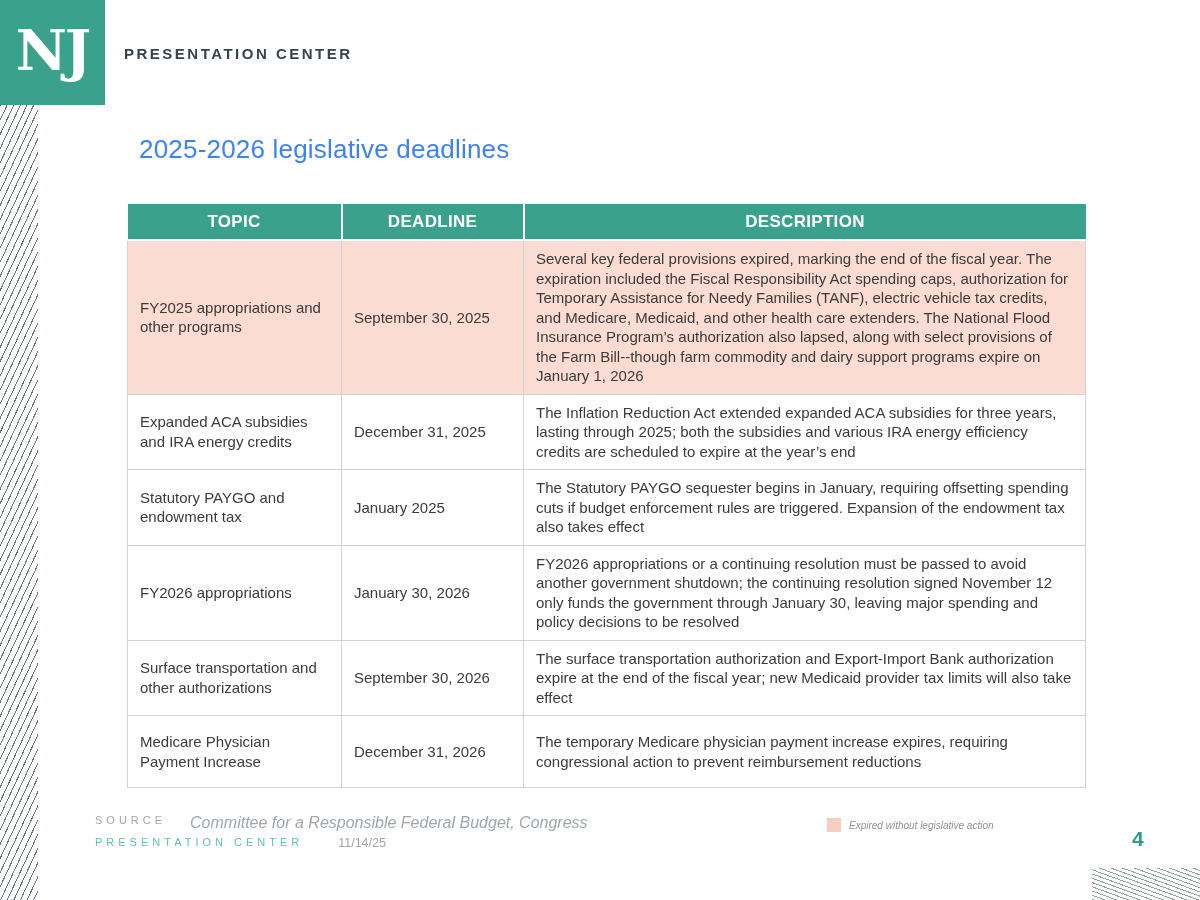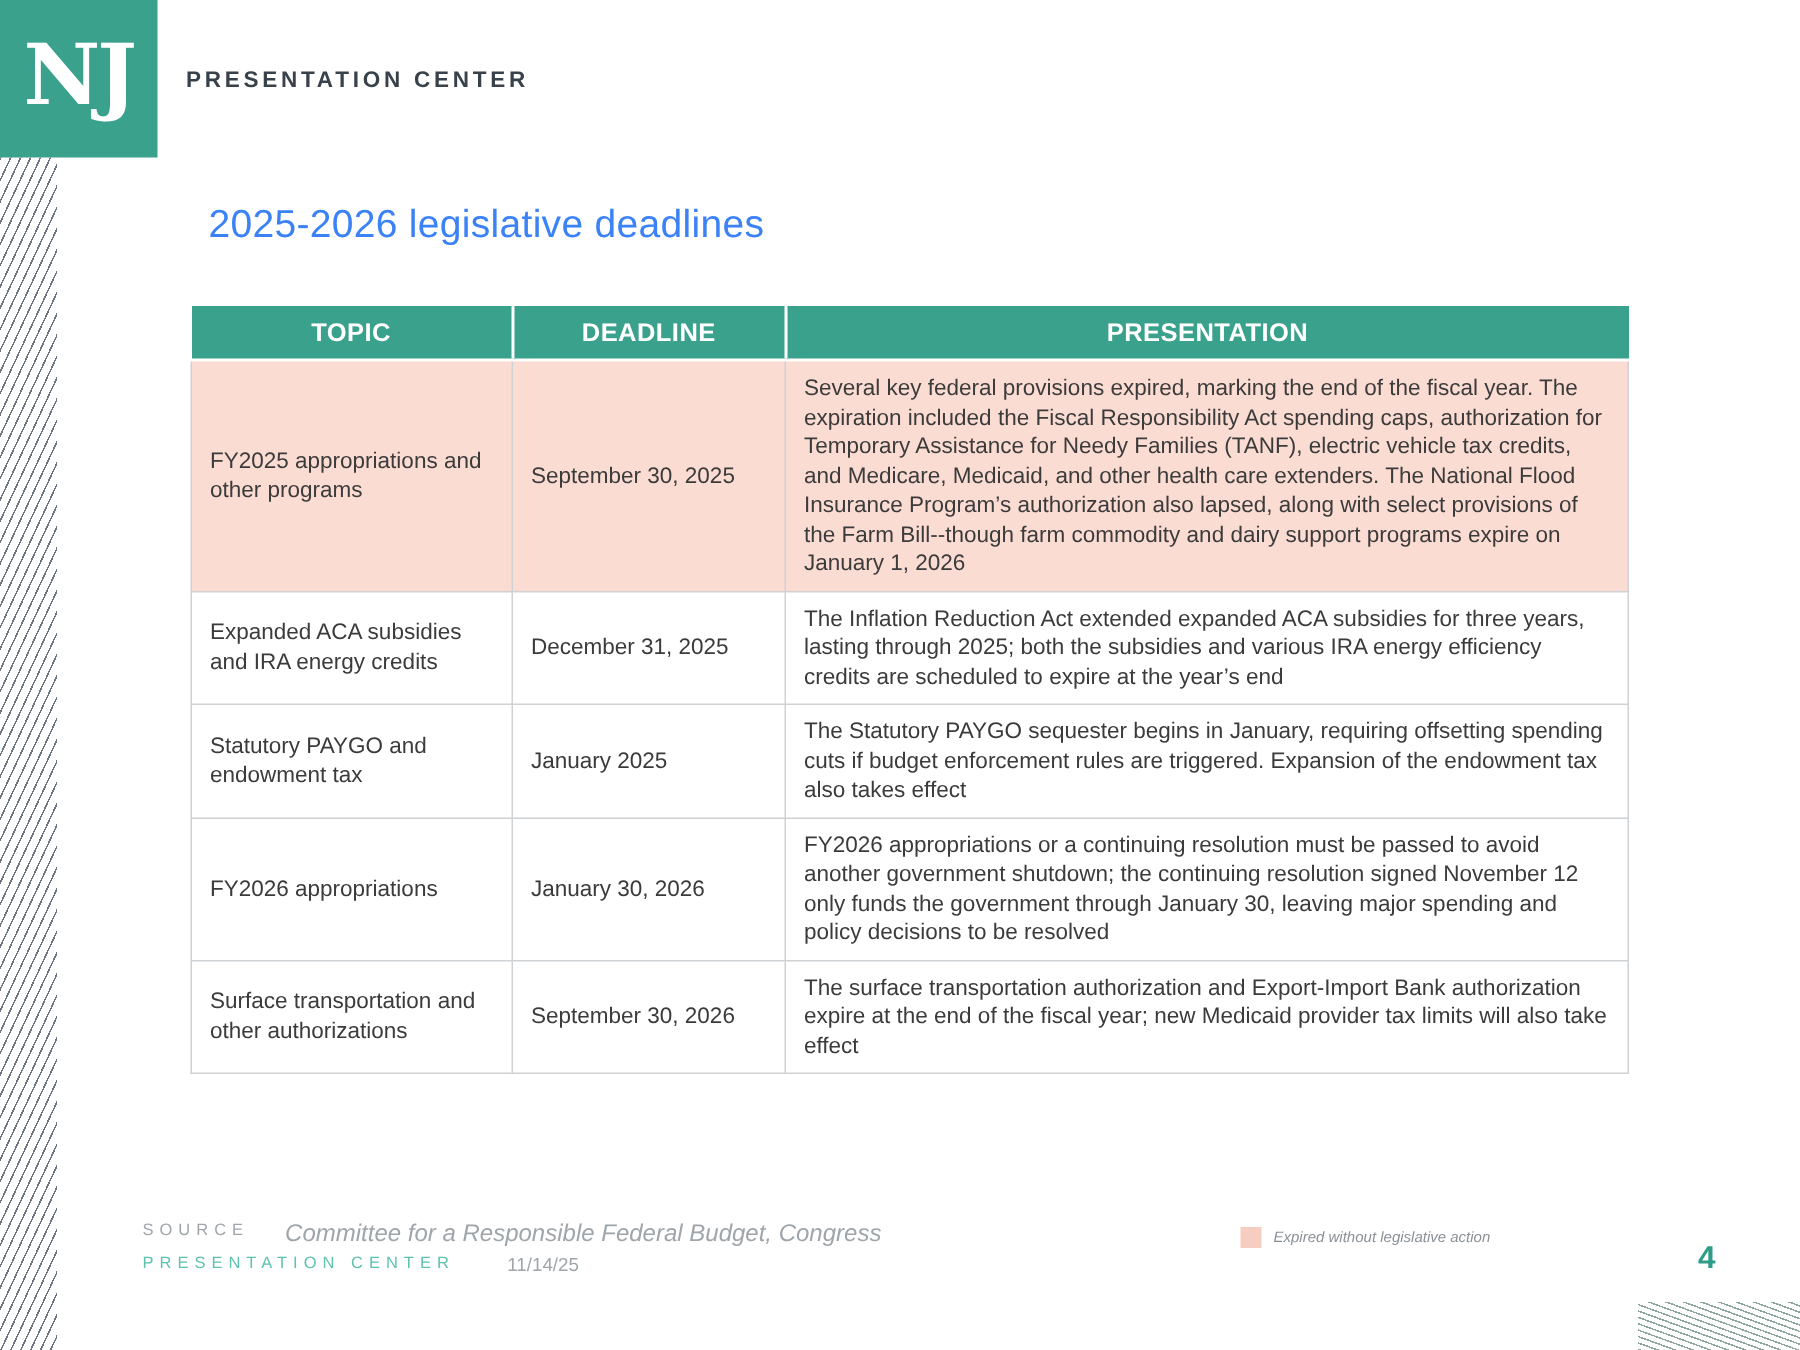--- a/index.html
+++ b/index.html
@@ -163,21 +163,21 @@
   <table class="deadlines">
     <colgroup>
       <col class="col-topic">
         <col class="col-deadline">
         <col class="col-desc">
     </colgroup>
     <thead>
       <tr>
         <th>TOPIC</th>
         <th>DEADLINE</th>
-        <th>PRESENTATION</th>
+        <th>DESCRIPTION</th>
       </tr>
     </thead>
     <tbody>
       <tr class="highlighted">
         <td>FY2025 appropriations and other programs</td>
         <td>September 30, 2025</td>
         <td>Several key federal provisions expired, marking the end of the fiscal year. The expiration included the Fiscal Responsibility Act spending caps, authorization for Temporary Assistance for Needy Families (TANF), electric vehicle tax credits, and Medicare, Medicaid, and other health care extenders. The National Flood Insurance Program’s authorization also lapsed, along with select provisions of the Farm Bill--though farm commodity and dairy support programs expire on January 1, 2026</td>
       </tr>
       <tr>
         <td>Expanded ACA subsidies and IRA energy credits</td>
@@ -191,20 +191,25 @@
       </tr>
       <tr>
         <td>FY2026 appropriations</td>
         <td>January 30, 2026</td>
         <td>FY2026 appropriations or a continuing resolution must be passed to avoid another government shutdown; the continuing resolution signed November 12 only funds the government through January 30, leaving major spending and policy decisions to be resolved</td>
       </tr>
       <tr>
         <td>Surface transportation and other authorizations</td>
         <td>September 30, 2026</td>
         <td>The surface transportation authorization and Export-Import Bank authorization expire at the end of the fiscal year; new Medicaid provider tax limits will also take effect</td>
+      </tr>
+      <tr>
+        <td>Medicare Physician Payment Increase</td>
+        <td>December 31, 2026</td>
+        <td>The temporary Medicare physician payment increase expires, requiring congressional action to prevent reimbursement reductions</td>
       </tr>
     </tbody>
   </table>
 
   <div class="legend">
     <span class="legend-swatch"></span>
     <span class="legend-label">Expired without legislative action</span>
   </div>
 
   <div class="footer">

